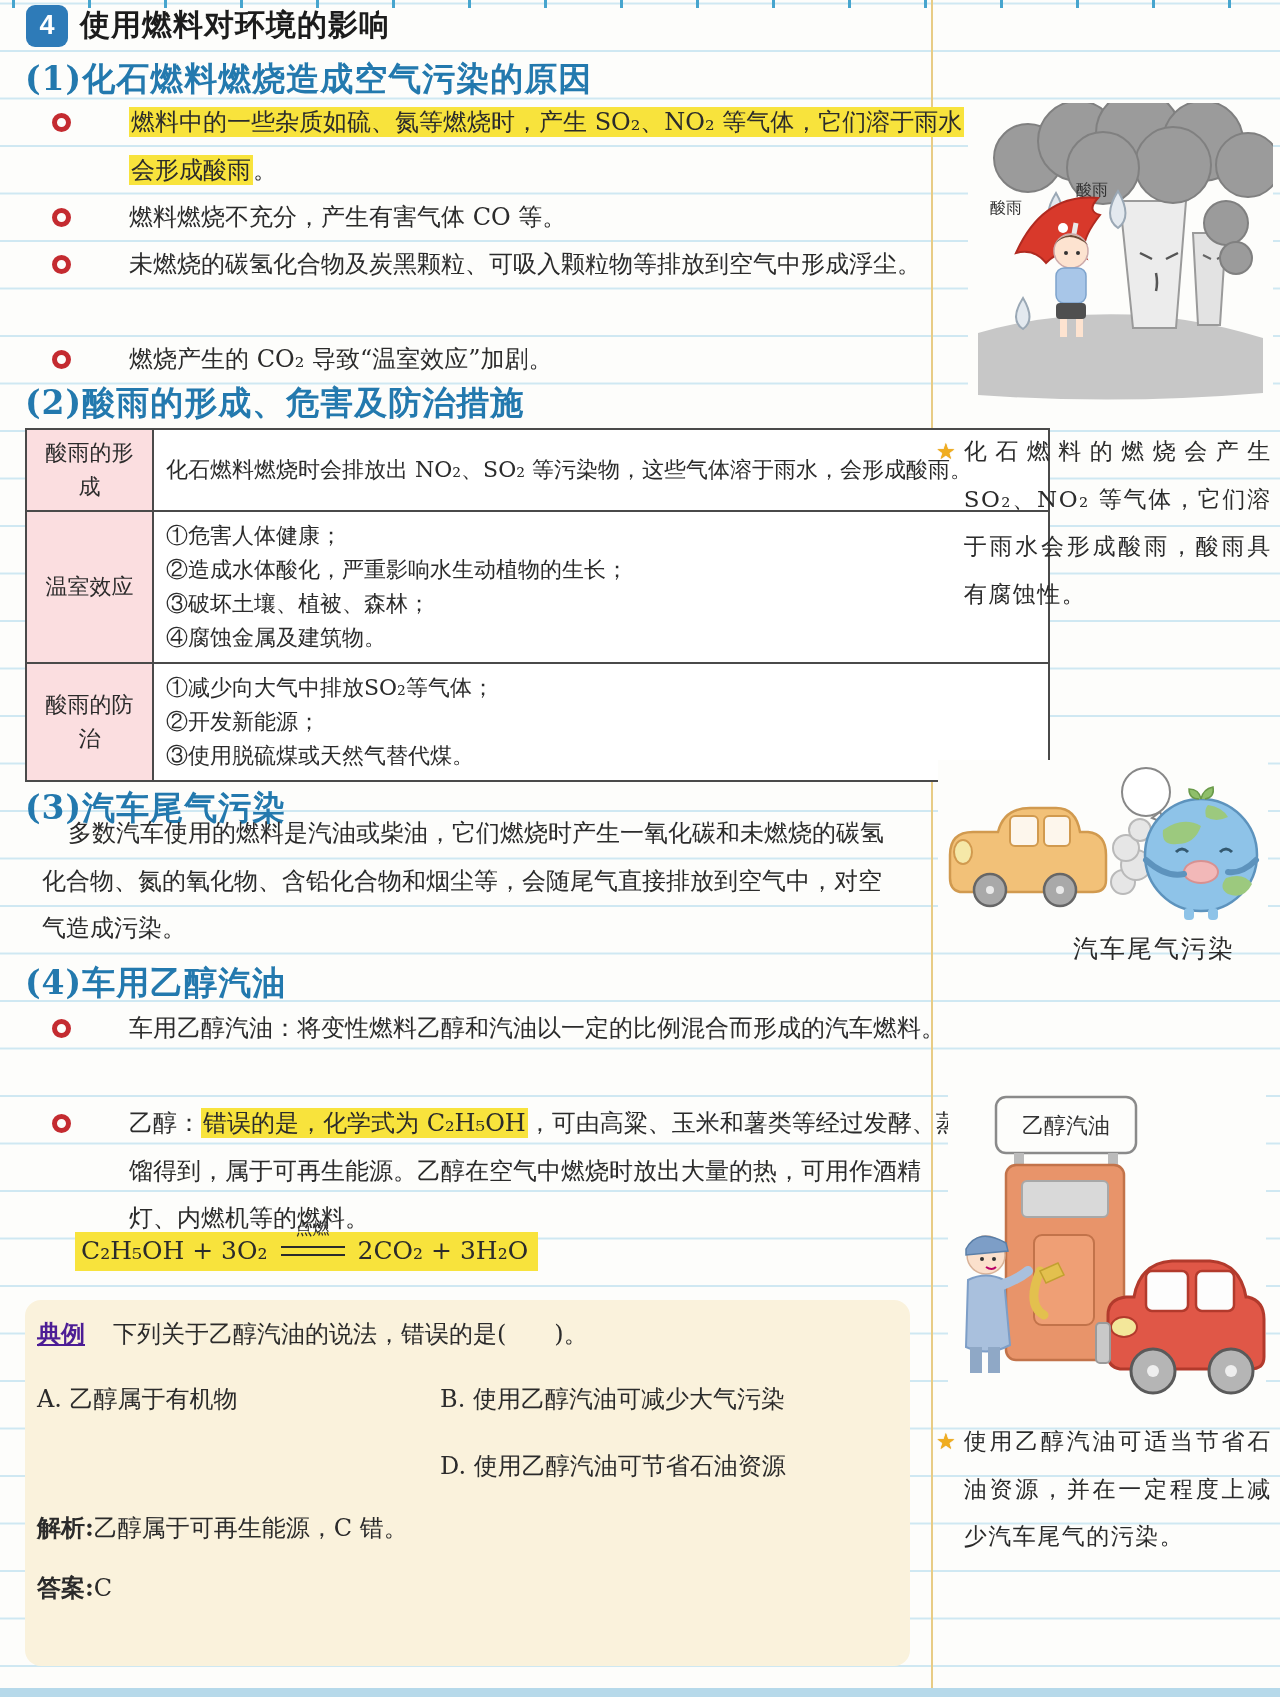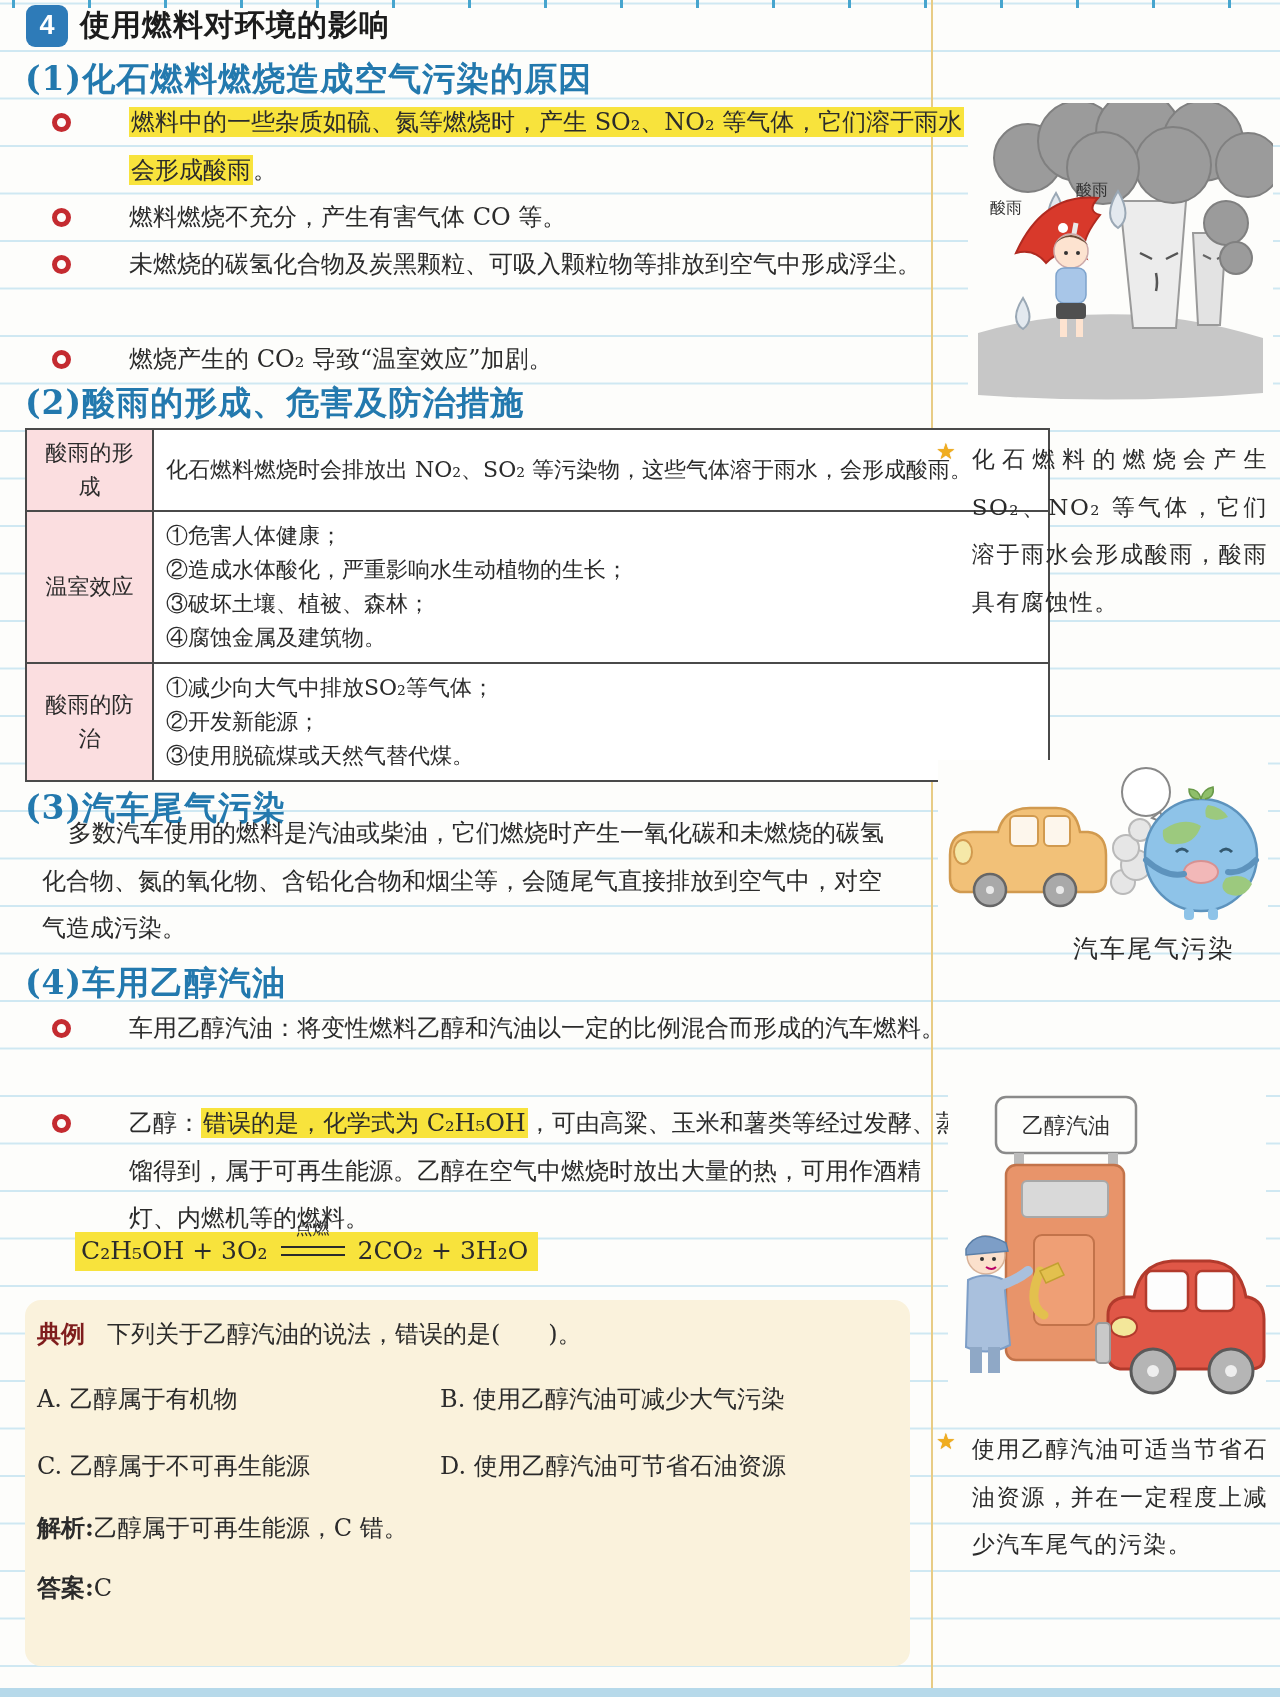--- a/index.html
+++ b/index.html
@@ -49,26 +49,26 @@
   td.val ul{margin:0;padding:0;list-style:none;}
 
   .equation{position:absolute;left:75px;top:1232px;font-size:25px;}
   .eq-hl{background:#f8e33c;padding:4px 10px 6px 6px;display:inline-flex;align-items:center;gap:10px;}
   .eqmid{position:relative;display:inline-block;width:70px;}
   .eqline{display:block;width:64px;height:6px;margin:0 auto;border-top:2.5px solid #2b2b2b;border-bottom:2.5px solid #2b2b2b;}
   .eqcond{position:absolute;left:50%;transform:translateX(-50%);top:-29px;font-size:17px;white-space:nowrap;}
 
   .exbox{position:absolute;left:25px;top:1300px;width:885px;height:366px;background:#faf2dc;border-radius:16px;}
   .exrow{position:absolute;left:12px;font-size:24px;white-space:nowrap;}
-  .exlabel{color:#7f1d1d;font-weight:bold;margin-right:22px;}
+  .exlabel{color:#4c1d95;font-weight:bold;margin-right:28px;text-decoration:underline;}
   .bold{font-weight:bold;}
 
   .sidenote{position:absolute;width:340px;display:flex;align-items:flex-start;}
   .star{flex:0 0 auto;color:#f0ad1f;font-size:22px;line-height:47.5px;margin-right:8px;text-shadow:0 0 1px #d98e00;}
-  .sntext{margin:8px;font-size:23px;line-height:47.5px;text-align:justify;letter-spacing:1.5px;width:308px;}
+  .sntext{margin:0;font-size:23px;line-height:47.5px;text-align:justify;letter-spacing:1.5px;width:308px;}
 
   .caption{position:absolute;top:928px;left:1020px;width:260px;margin:4px;text-align:center;font-size:25px;letter-spacing:2px;}
 
   svg{position:absolute;}
   svg text{font-family:"DejaVu Serif","Liberation Serif",serif;}
 </style>
 </head>
 <body>
 
 <div class="page">
@@ -159,21 +159,20 @@
       <span>2CO₂ + 3H₂O</span>
     </span>
   </div>
 
   <div class="exbox">
     <div class="exrow" style="top:18px">
       <span class="exlabel">典例</span><span>下列关于乙醇汽油的说法，错误的是(　　)。</span>
     </div>
     <div class="exrow" style="top:83px">A. 乙醇属于有机物</div>
     <div class="exrow" style="top:83px;left:415px">B. 使用乙醇汽油可减少大气污染</div>
-    <div class="exrow" style="top:150px">C. 乙醇属于不可再生能源</div>
     <div class="exrow" style="top:150px;left:415px">D. 使用乙醇汽油可节省石油资源</div>
     <div class="exrow" style="top:212px">
       <span class="bold">解析:</span><span>乙醇属于可再生能源，C 错。</span>
     </div>
     <div class="exrow" style="top:272px">
       <span class="bold">答案:</span><span>C</span>
     </div>
   </div>
 
   <svg style="left:968px;top:103px" width="305" height="302" viewBox="0 0 305 302">

